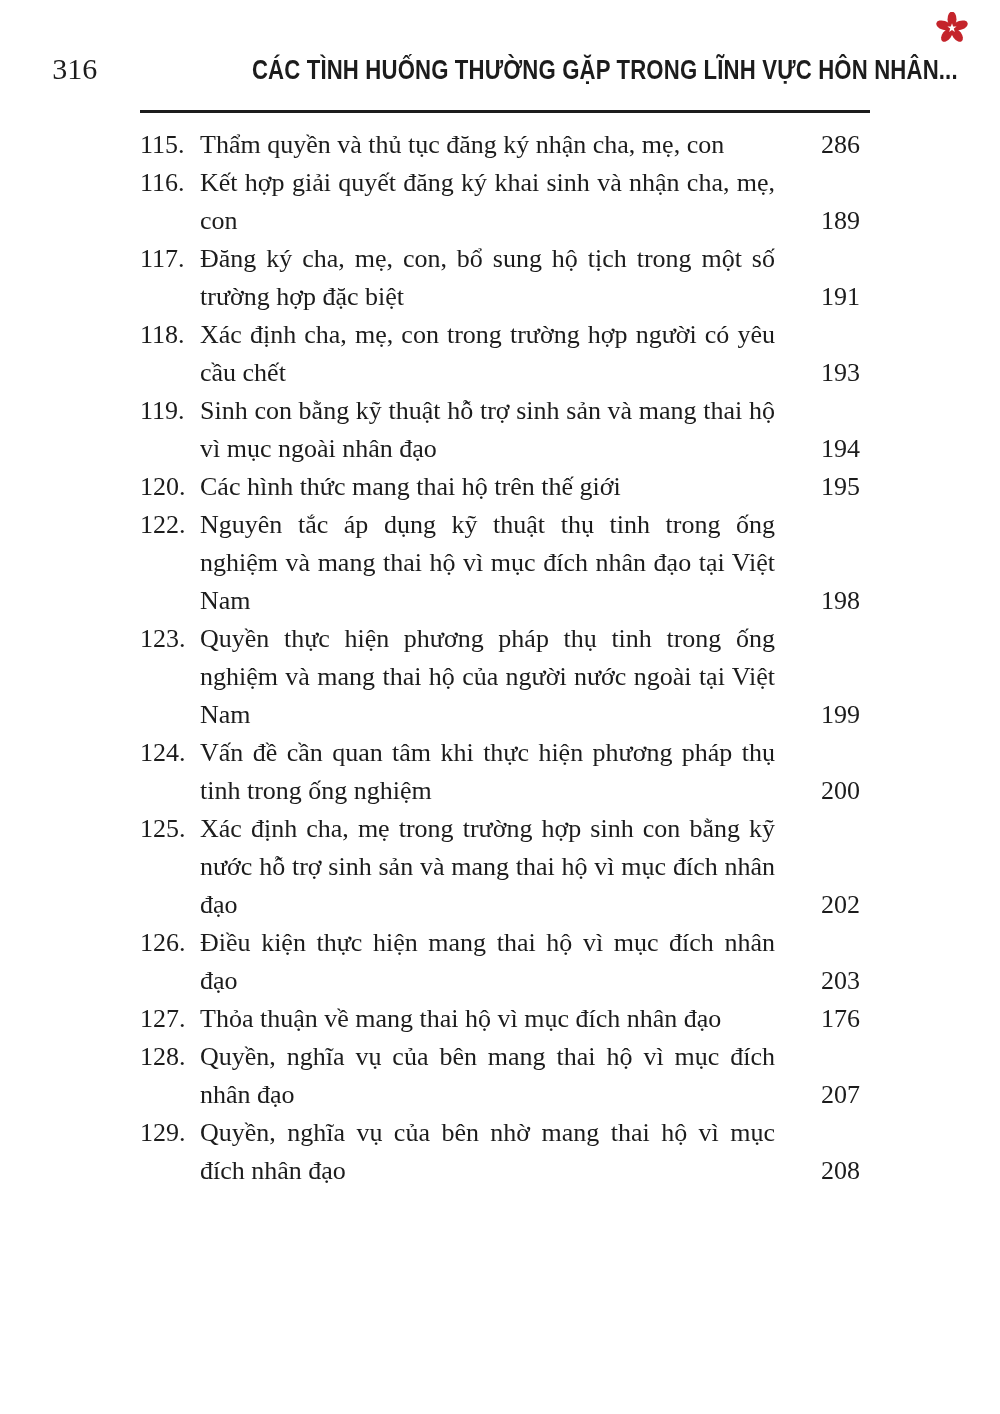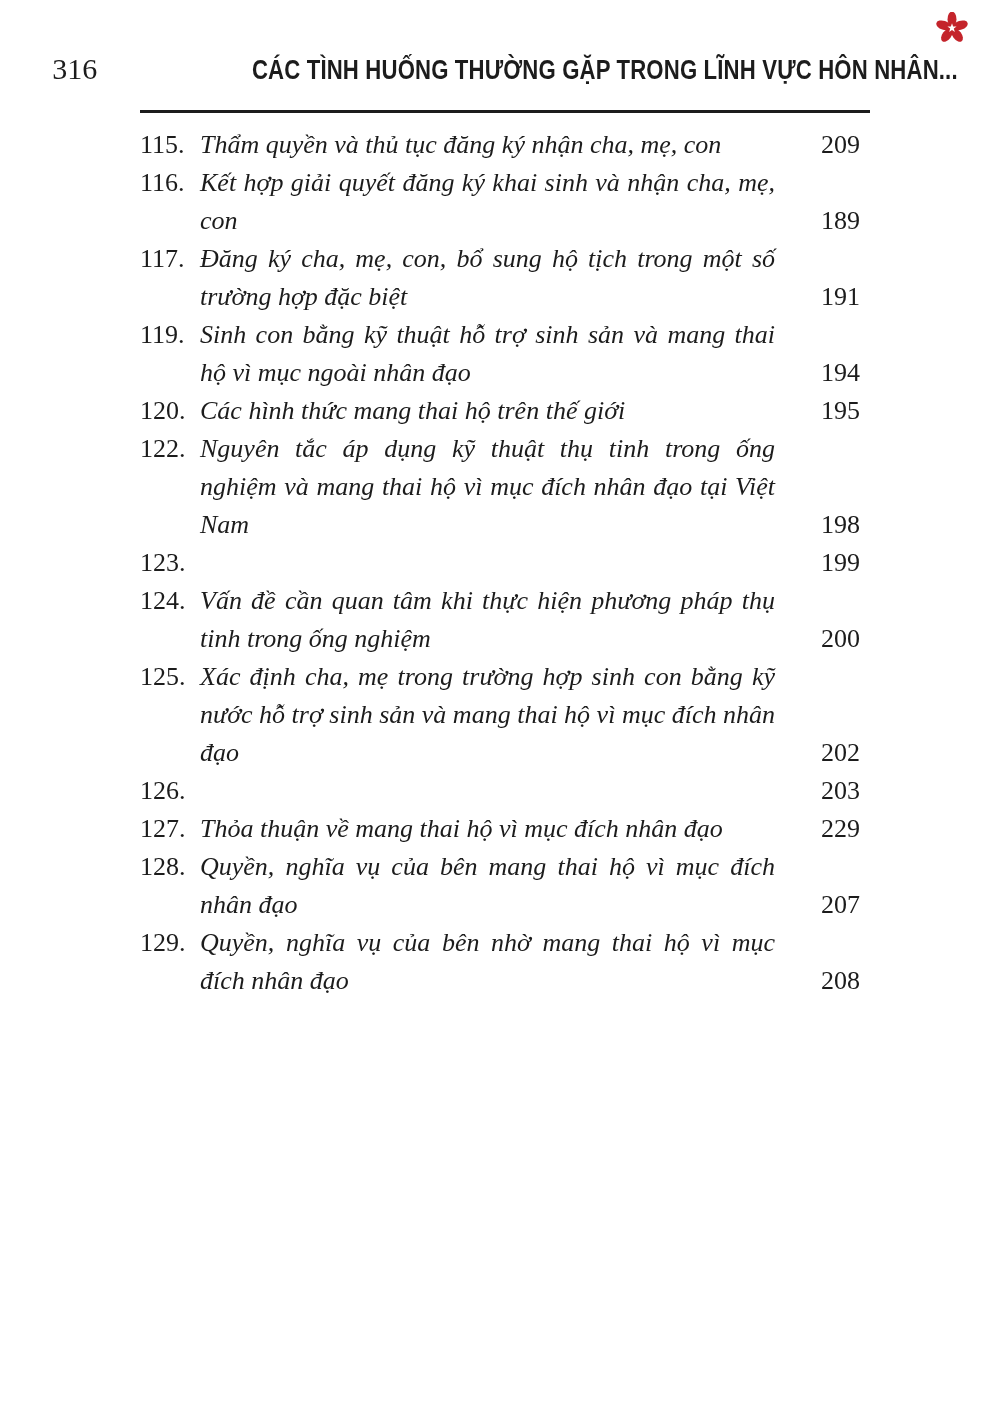--- a/index.html
+++ b/index.html
@@ -56,21 +56,21 @@
   .toc {
     position: absolute;
     top: 126px;
     left: 140px;
     width: 720px;
     font-size: 26px;
     line-height: 38px;
   }
   .toc-row { display: flex; align-items: flex-start; }
   .toc-no   { flex: 0 0 60px; }
-  .toc-text { flex: 0 0 575px; text-align: justify; font-style: italic; }
+  .toc-text { flex: 0 0 575px; text-align: justify; }
   .toc-page { flex: 1 1 auto; text-align: right; align-self: flex-end; }
 </style>
 </head>
 <body>
 
 <div class="page">
 
   <svg class="corner-flower" viewBox="-20 -20 40 40" xmlns="http://www.w3.org/2000/svg" aria-hidden="true">
     <g fill="currentColor">
       <ellipse cx="0" cy="-11" rx="5.6" ry="9.5" transform="rotate(0)"></ellipse>
@@ -85,69 +85,76 @@
 
   <div class="header">
     <span class="folio">316</span>
     <span class="running-head">CÁC TÌNH HUỐNG THƯỜNG GẶP TRONG LĨNH VỰC HÔN NHÂN...</span>
   </div>
 
   <div class="toc">
       <div class="toc-row">
     <span class="toc-no">115.</span>
     <span class="toc-text">Thẩm quyền và thủ tục đăng ký nhận cha, mẹ, con</span>
-    <span class="toc-page">209</span>
+    <span class="toc-page">286</span>
   </div>
       <div class="toc-row">
     <span class="toc-no">116.</span>
     <span class="toc-text">Kết hợp giải quyết đăng ký khai sinh và nhận cha, mẹ, con</span>
     <span class="toc-page">189</span>
   </div>
       <div class="toc-row">
     <span class="toc-no">117.</span>
     <span class="toc-text">Đăng ký cha, mẹ, con, bổ sung hộ tịch trong một số trường hợp đặc biệt</span>
     <span class="toc-page">191</span>
+  </div>
+      <div class="toc-row">
+    <span class="toc-no">118.</span>
+    <span class="toc-text">Xác định cha, mẹ, con trong trường hợp người có yêu cầu chết</span>
+    <span class="toc-page">193</span>
   </div>
       <div class="toc-row">
     <span class="toc-no">119.</span>
     <span class="toc-text">Sinh con bằng kỹ thuật hỗ trợ sinh sản và mang thai hộ vì mục ngoài nhân đạo</span>
     <span class="toc-page">194</span>
   </div>
       <div class="toc-row">
     <span class="toc-no">120.</span>
     <span class="toc-text">Các hình thức mang thai hộ trên thế giới</span>
     <span class="toc-page">195</span>
   </div>
       <div class="toc-row">
     <span class="toc-no">122.</span>
     <span class="toc-text">Nguyên tắc áp dụng kỹ thuật thụ tinh trong ống nghiệm và mang thai hộ vì mục đích nhân đạo tại Việt Nam</span>
     <span class="toc-page">198</span>
   </div>
       <div class="toc-row">
     <span class="toc-no">123.</span>
+    <span class="toc-text">Quyền thực hiện phương pháp thụ tinh trong ống nghiệm và mang thai hộ của người nước ngoài tại Việt Nam</span>
     <span class="toc-page">199</span>
   </div>
       <div class="toc-row">
     <span class="toc-no">124.</span>
     <span class="toc-text">Vấn đề cần quan tâm khi thực hiện phương pháp thụ tinh trong ống nghiệm</span>
     <span class="toc-page">200</span>
   </div>
       <div class="toc-row">
     <span class="toc-no">125.</span>
     <span class="toc-text">Xác định cha, mẹ trong trường hợp sinh con bằng kỹ nước hỗ trợ sinh sản và mang thai hộ vì mục đích nhân đạo</span>
     <span class="toc-page">202</span>
   </div>
       <div class="toc-row">
     <span class="toc-no">126.</span>
+    <span class="toc-text">Điều kiện thực hiện mang thai hộ vì mục đích nhân đạo</span>
     <span class="toc-page">203</span>
   </div>
       <div class="toc-row">
     <span class="toc-no">127.</span>
     <span class="toc-text">Thỏa thuận về mang thai hộ vì mục đích nhân đạo</span>
-    <span class="toc-page">229</span>
+    <span class="toc-page">176</span>
   </div>
       <div class="toc-row">
     <span class="toc-no">128.</span>
     <span class="toc-text">Quyền, nghĩa vụ của bên mang thai hộ vì mục đích nhân đạo</span>
     <span class="toc-page">207</span>
   </div>
       <div class="toc-row">
     <span class="toc-no">129.</span>
     <span class="toc-text">Quyền, nghĩa vụ của bên nhờ mang thai hộ vì mục đích nhân đạo</span>
     <span class="toc-page">208</span>

